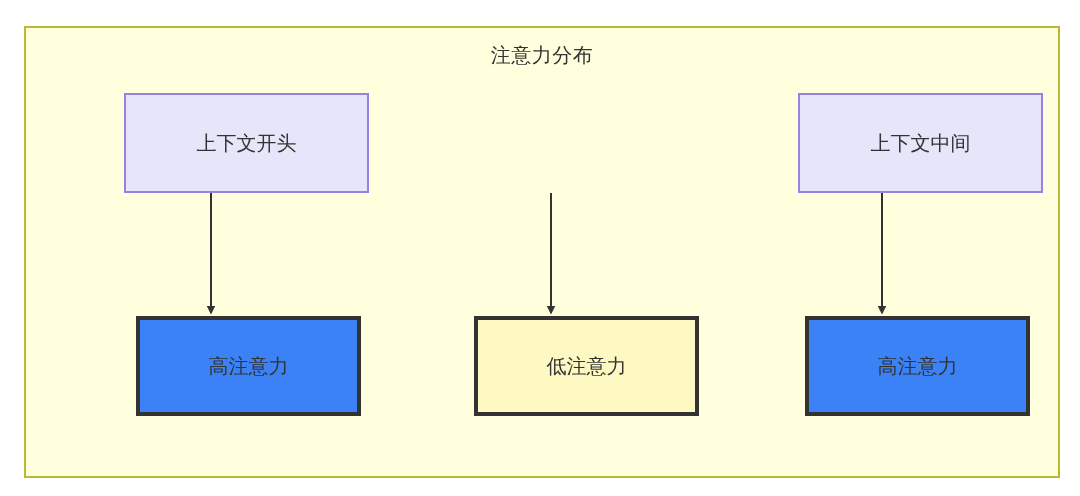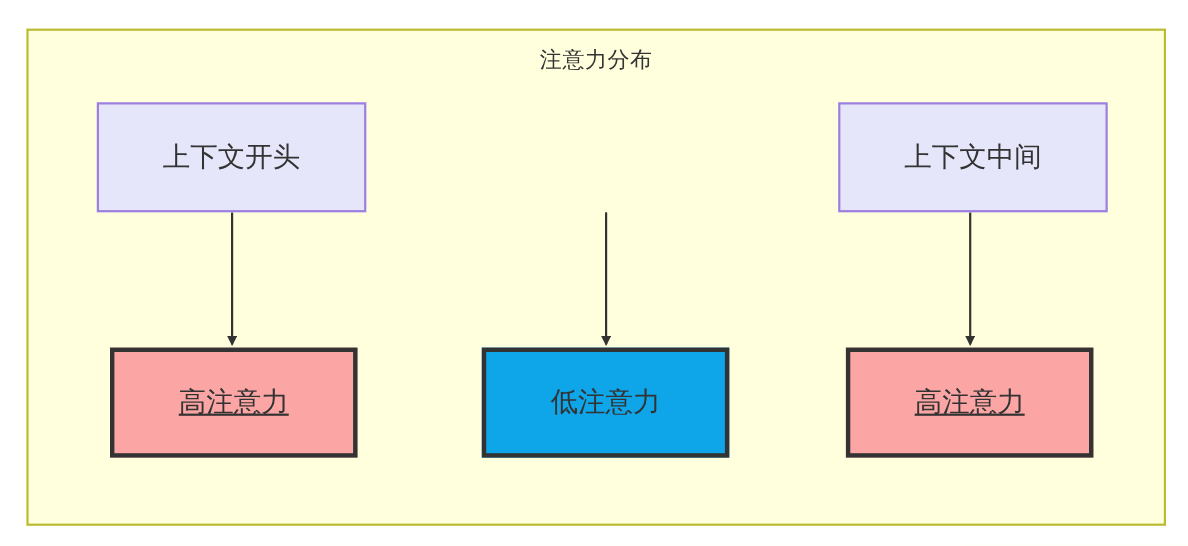--- a/index.html
+++ b/index.html
@@ -48,45 +48,45 @@
   }
 
   
   .node {
     position: absolute;
     box-sizing: border-box;
     display: flex;
     align-items: center;
     justify-content: center;
     text-align: center;
-    font-size: 25px;
+    font-size: 20px;
     line-height: 24px;
     color: #333333;
     white-space: nowrap;
+    margin-left: 36px;
   }
 
   .node-source {
     width: 245px;
     height: 100px;
     background: #e6e6fa;
     border: 2px solid #9d7fe0;
   }
 
   .node-target {
     width: 225px;
     height: 100px;
     border: 4px solid #333333;
   }
 
   .node-target.fill-high {
-    background: #fca5a5;
-    text-decoration: underline;
+    background: #3b82f6;
   }
   .node-target.fill-low {
-    background: #0ea5e9;
+    background: #fef9c3;
   }
 
   
   .col-0.node-source { left: 88px;  top: 93px; }
   .col-1.node-source { left: 428px; top: 93px; }
   .col-2.node-source { left: 762px; top: 93px; }
 
   .col-0.node-target { left: 100px; top: 316px; }
   .col-1.node-target { left: 438px; top: 316px; }
   .col-2.node-target { left: 769px; top: 316px; }

